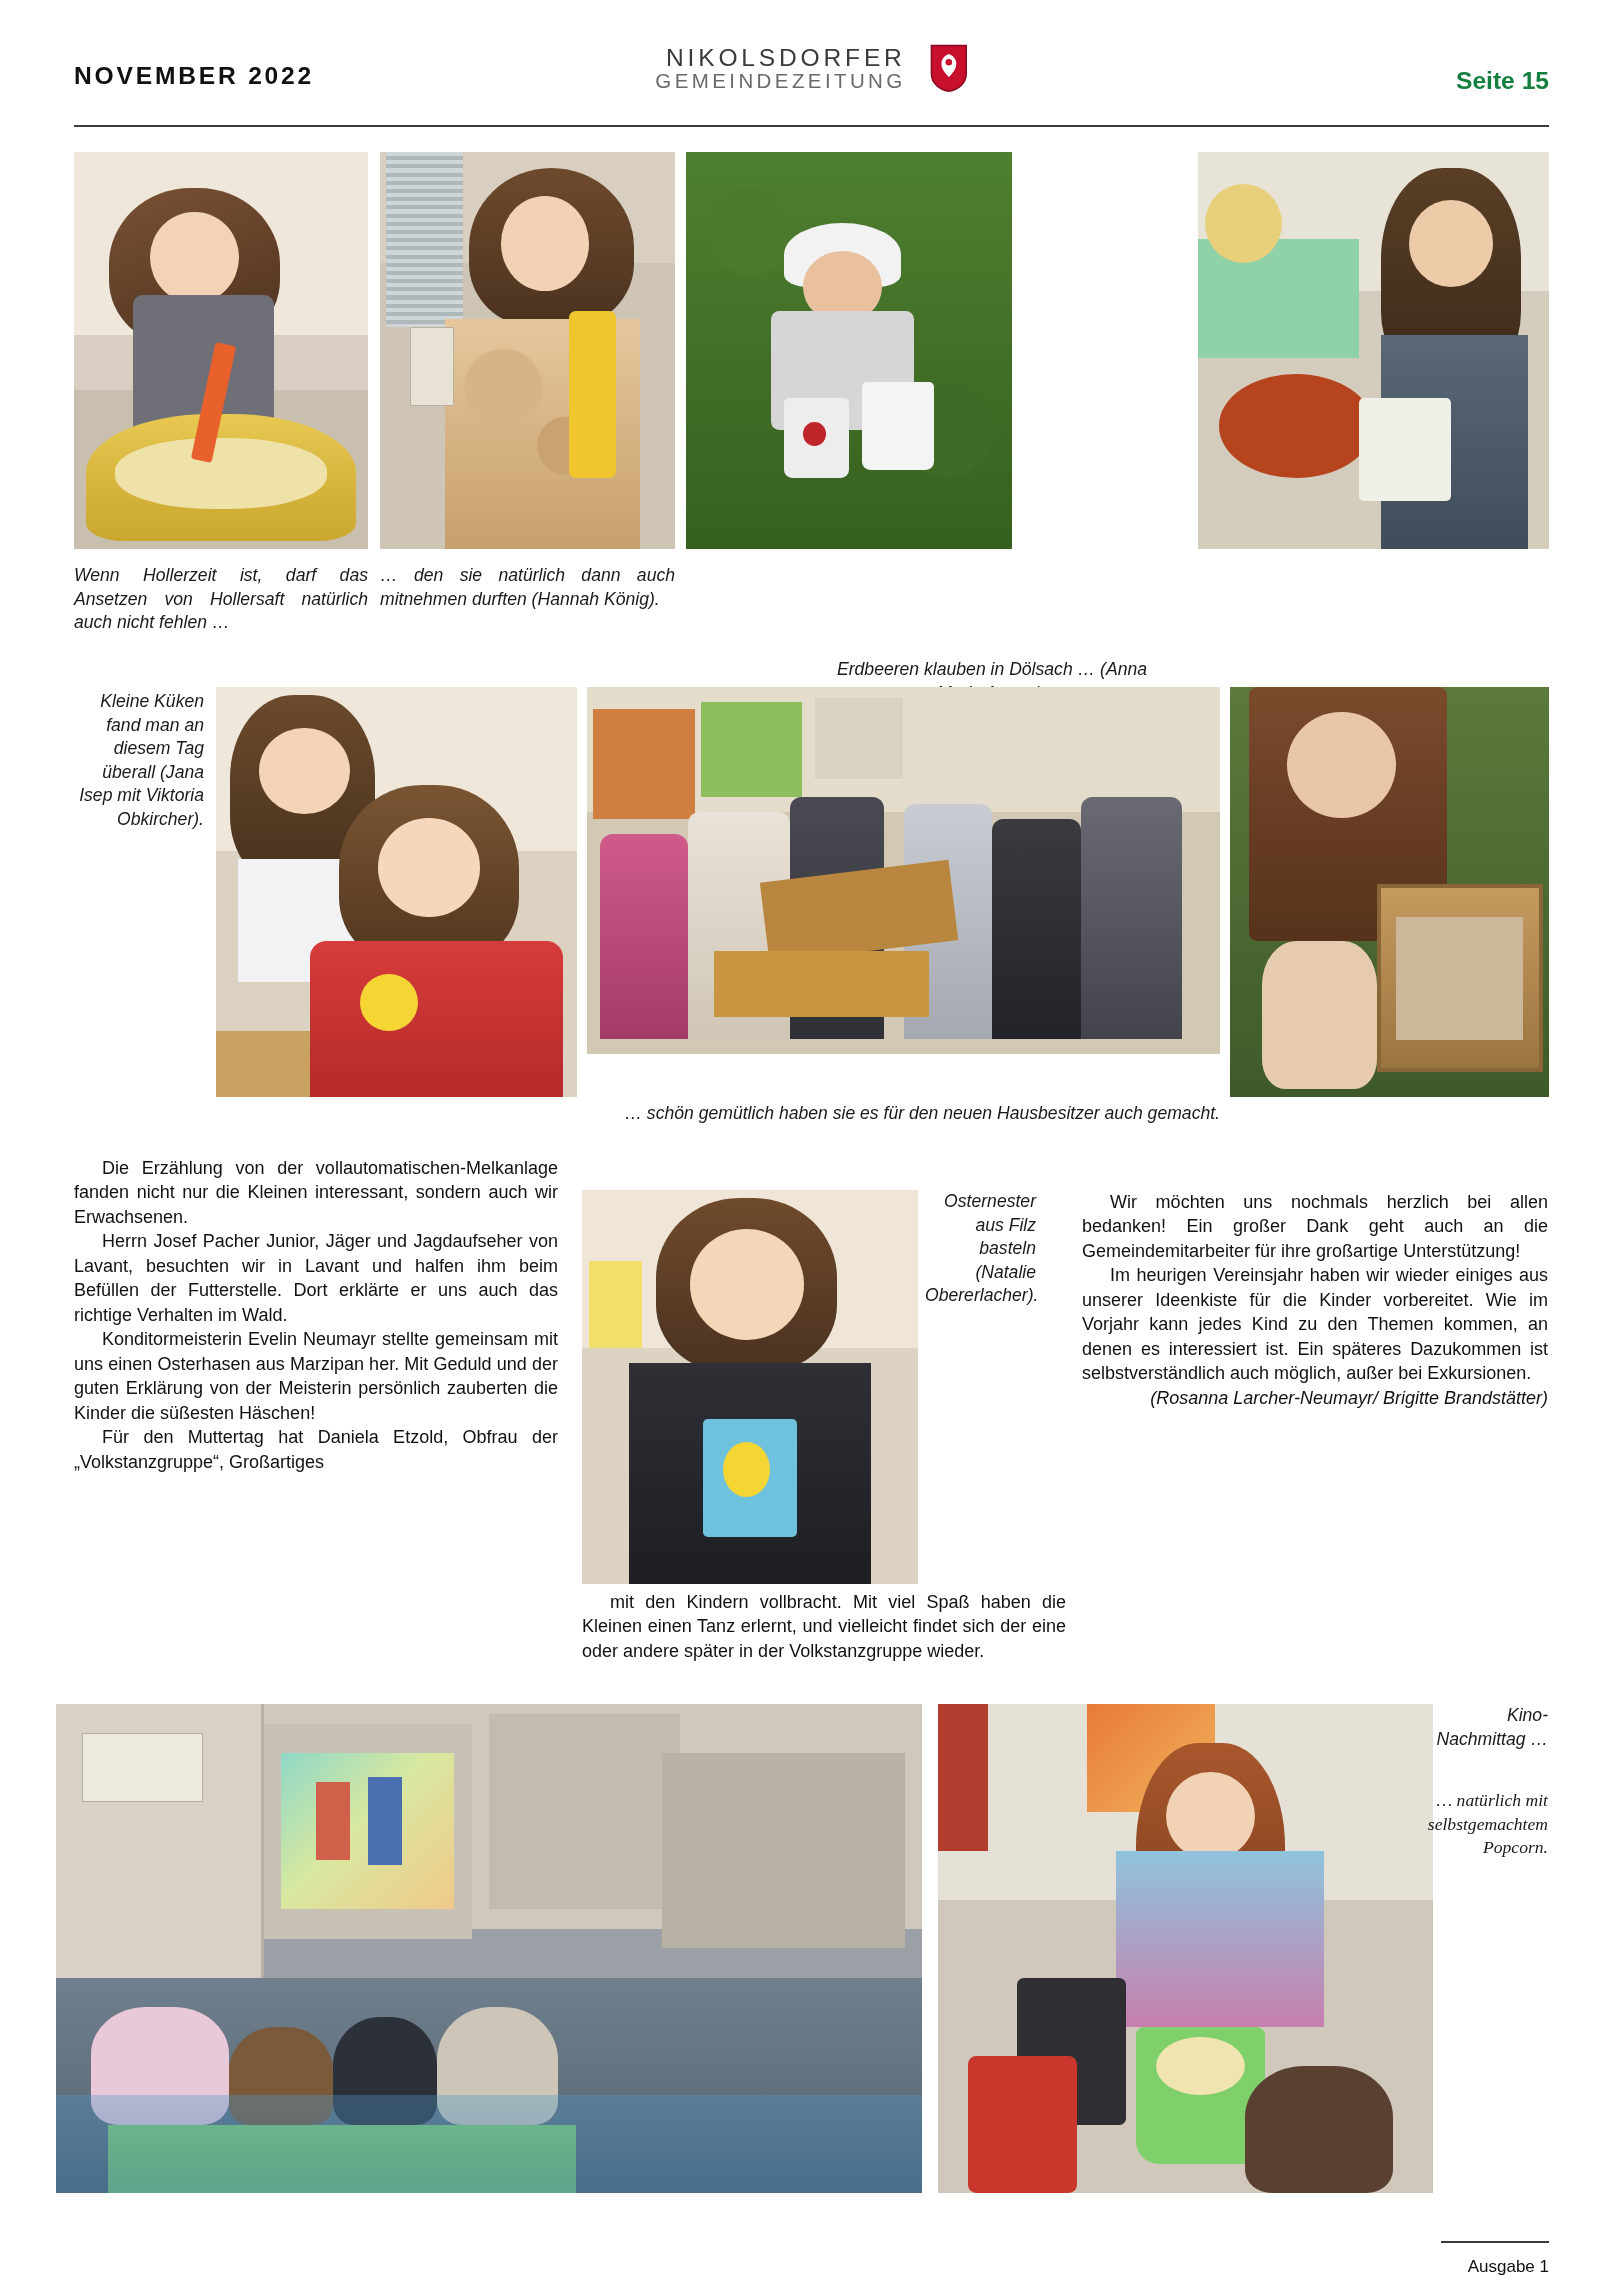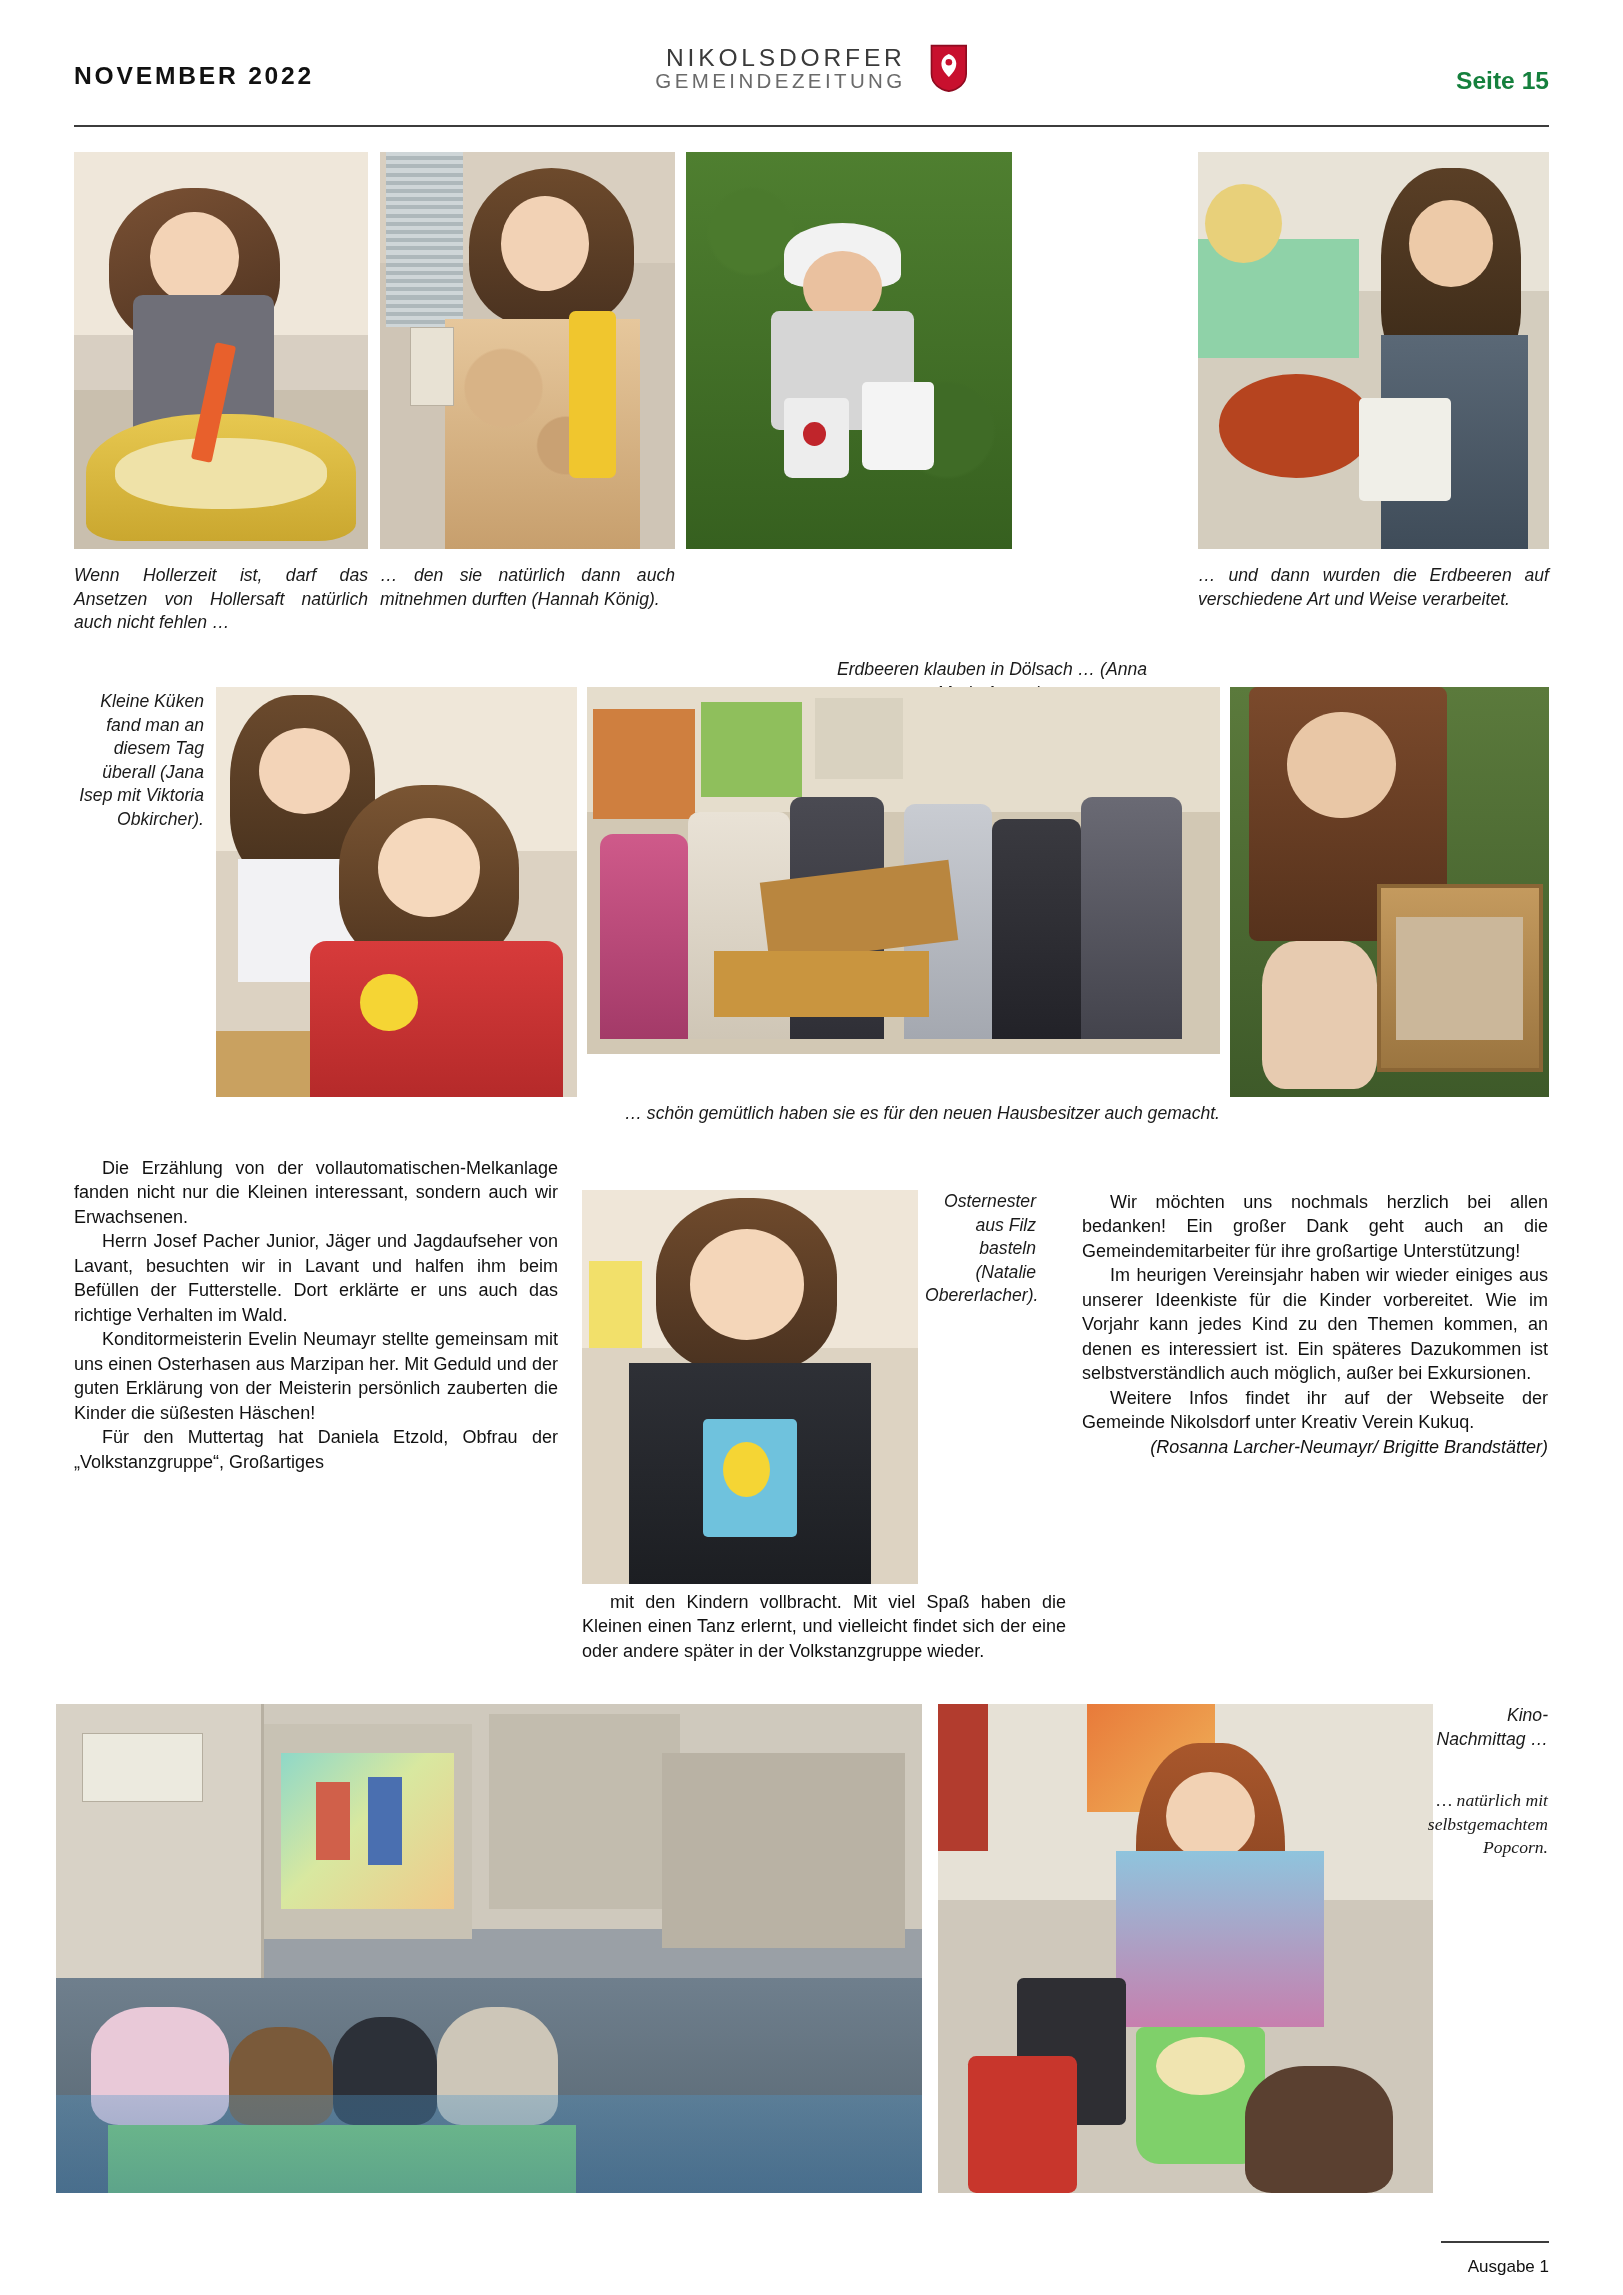--- a/index.html
+++ b/index.html
@@ -211,21 +211,20 @@
       <div style="position:absolute;left:60%;top:12%;width:24%;height:22%;border-radius:50%;background:#edcaa8;"></div>
       <div style="position:absolute;left:52%;top:46%;width:42%;height:54%;background:linear-gradient(#5a6876,#3f4c59);"></div>
       <div style="position:absolute;left:6%;top:56%;width:44%;height:26%;border-radius:50%;background:#b6441f;"></div>
       <div style="position:absolute;left:46%;top:62%;width:26%;height:26%;background:#f0efe8;border-radius:4.9px;"></div>
     </div>
   </div>
 
   <div class="cap" style="left:74px; top:564px; width:294px;">Wenn Hollerzeit ist, darf das Ansetzen von Hollersaft natürlich auch nicht fehlen …</div>
   <div class="cap" style="left:380px; top:564px; width:295px;">… den sie natürlich dann auch mitnehmen durften (Hannah König).</div>
   <div class="cap nojust" style="left:820px; top:610px; width:344px;">Erdbeeren klauben in Dölsach … (Anna Maria Astner).</div>
-  <div class="cap" style="left:1198px; top:564px; width:351px;">… und dann wurden die Erdbeeren auf verschiedene Art und Weise verarbeitet.</div>
 
   <div class="cap right" style="left:74px; top:690px; width:130px;">Kleine Küken fand man an diesem Tag überall (Jana Isep mit Viktoria Obkircher).</div>
 
   <div class="photo" style="left:216px; top:687px; width:361px; height:410px;">
     <div class="ph-inner" style="background:linear-gradient(#efe7d9 0 40%, #dcd2c2 40% 100%);">
       <div style="position:absolute;left:4%;top:2%;width:40%;height:46%;border-radius:44% 44% 36% 36%;background:linear-gradient(#6b4a2d,#47311d);"></div>
       <div style="position:absolute;left:12%;top:10%;width:25%;height:21%;border-radius:50%;background:#f3d4b8;"></div>
       <div style="position:absolute;left:6%;top:42%;width:40%;height:30%;background:#f2f2f4;"></div>
       <div style="position:absolute;left:34%;top:24%;width:50%;height:44%;border-radius:46% 46% 38% 38%;background:linear-gradient(#7a5533,#513620);"></div>
       <div style="position:absolute;left:45%;top:32%;width:28%;height:24%;border-radius:50%;background:#f5d8bc;"></div>
@@ -283,21 +282,20 @@
 
   <div class="cap right" style="left:925px; top:1190px; width:111px;">Osternester aus Filz basteln (Natalie Obererlacher).</div>
 
   <div class="body-col" style="left:582px; top:1590px; width:484px;">
     <p>mit den Kindern vollbracht. Mit viel Spaß haben die Kleinen einen Tanz erlernt, und vielleicht findet sich der eine oder andere später in der Volkstanzgruppe wieder.</p>
   </div>
 
   <div class="body-col" style="left:1082px; top:1190px; width:466px;">
     <p>Wir möchten uns nochmals herzlich bei allen bedanken! Ein großer Dank geht auch an die Gemeindemitarbeiter für ihre großartige Unterstützung!</p>
     <p>Im heurigen Vereinsjahr haben wir wieder einiges aus unserer Ideenkiste für die Kinder vorbereitet. Wie im Vorjahr kann jedes Kind zu den Themen kommen, an denen es interessiert ist. Ein späteres Dazukommen ist selbstverständlich auch möglich, außer bei Exkursionen.</p>
-    <p>Weitere Infos findet ihr auf der Webseite der Gemeinde Nikolsdorf unter Kreativ Verein Kukuq.</p>
     <p class="sig">(Rosanna Larcher-Neumayr/ Brigitte Brandstätter)</p>
   </div>
 
   <div class="photo" style="left:56px; top:1704px; width:866px; height:489px;">
     <div class="ph-inner" style="background:linear-gradient(#cfc9bd 0 46%, #9aa0a6 46% 100%);">
       <div style="position:absolute;left:0;top:0;width:24%;height:56%;background:#d8d2c6;border-right:3.3px solid #b7b0a2;"></div>
       <div style="position:absolute;left:3%;top:6%;width:14%;height:14%;background:#eceadf;border:1.6px solid #b5ae9f;"></div>
       <div style="position:absolute;left:24%;top:4%;width:24%;height:44%;background:#c8c2b4;"></div>
       <div style="position:absolute;left:26%;top:10%;width:20%;height:32%;background:linear-gradient(135deg,#8fd8c8,#d8e8a0 45%,#f0c98a);"></div>
       <div style="position:absolute;left:30%;top:16%;width:4%;height:16%;background:#d0604a;"></div>

